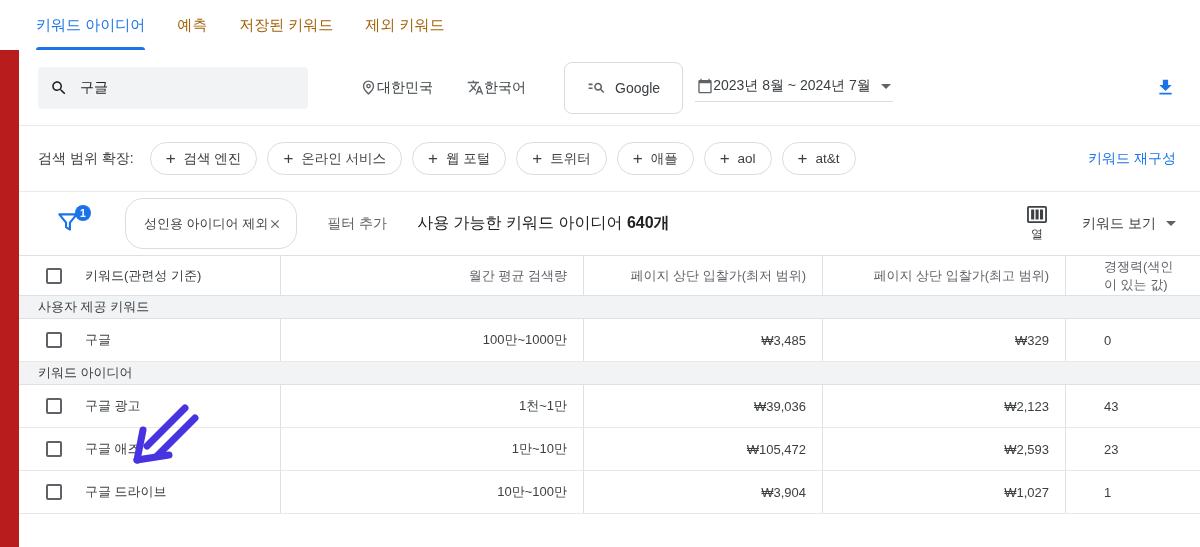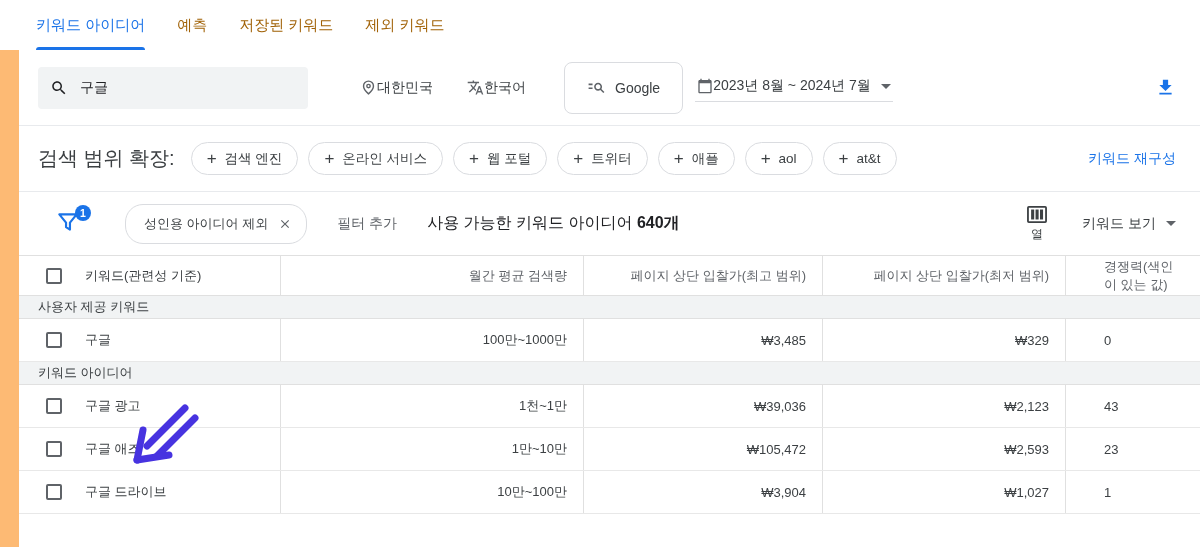--- a/index.html
+++ b/index.html
@@ -7,53 +7,53 @@
     font-family:"Liberation Sans","DejaVu Sans",sans-serif; color:#3c4043; }
 
   
   .tabbar { height:50px; display:flex; align-items:center; gap:32px; padding-left:36px; background:#fff; }
   .tab { font-size:15px; color:#a16207; cursor:pointer; position:relative; height:50px; display:flex; align-items:center; }
   .tab.active { color:#1a73e8; }
   .tab.active::after { content:""; position:absolute; left:0; right:0; bottom:0; height:3px;
     background:#1a73e8; border-radius:3px 3px 0 0; }
 
   
-  .page { position:relative; height:497px; background:#fdba74; }
+  .page { position:relative; height:497px; background:#b91c1c; }
   .card { position:absolute; left:19px; top:0; right:0; bottom:0; background:#fff; }
 
   
   .toolbar { height:76px; display:flex; align-items:center; padding:0 24px 0 19px; border-bottom:1px solid #e8eaed; }
   .searchbox { width:270px; height:42px; background:#f1f3f4; border-radius:4px; display:flex; align-items:center; padding:0 12px; }
   .searchbox svg { flex:0 0 auto; }
   .searchbox input { border:none; outline:none; background:transparent; font-size:14px; color:#202124;
     margin-left:12px; width:100%; font-family:inherit; }
   .tool-item { display:flex; align-items:center; font-size:14px; color:#3c4043; cursor:pointer; }
   .loc { margin-left:52px; }
   .lang { margin-left:34px; }
   .network { margin-left:38px; border:1px solid #dadce0; border-radius:8px; height:52px; padding:12px 22px; gap:9px; }
   .daterange { margin-left:12px; gap:0; border-bottom:1px solid #dadce0; padding:4px 2px 6px 2px; }
   .caret { width:0; height:0; border-left:5px solid transparent; border-right:5px solid transparent;
     border-top:5px solid #5f6368; margin-left:10px; }
   .dl { margin-left:auto; cursor:pointer; display:flex; }
 
   
   .expand { height:66px; display:flex; align-items:center; padding:0 24px 0 19px; border-bottom:1px solid #e8eaed; }
-  .expand-label { font-size:20px; color:#3c4043; margin-right:16px; }
+  .expand-label { font-size:14px; color:#3c4043; margin-right:16px; }
   .chip { display:flex; align-items:center; gap:8px; border:1px solid #dadce0; border-radius:17px;
     height:33px; padding:0 15px; font-size:13.5px; color:#3c4043; cursor:pointer; margin-right:10px; background:#fff; }
   .chip .plus { font-size:17px; color:#3c4043; line-height:1; }
   .refine { margin-left:auto; color:#1a73e8; font-size:14px; cursor:pointer; }
 
   
   .filterbar { height:63px; display:flex; align-items:center; padding:0 24px 0 19px; }
   .funnel { position:relative; margin-left:17px; width:30px; height:30px; cursor:pointer; }
   .funnel .badge { position:absolute; top:-4px; right:-6px; width:16px; height:16px; border-radius:50%;
     background:#1a73e8; color:#fff; font-size:10.5px; font-weight:bold; display:flex; align-items:center; justify-content:center; }
-  .filterchip { margin-left:40px; display:flex; align-items:center; gap:10px; border:1px solid #dadce0;
-    border-radius:18px; height:40px; padding:0 14px 0 18px; font-size:13px; color:#3c4043; cursor:pointer; }
+  .filterchip { margin-left:40px; display:flex; align-items:center; border:1px solid #dadce0;
+    border-radius:18px; height:51px; padding:0 14px 0 18px; font-size:13px; color:#3c4043; cursor:pointer; }
   .addfilter { margin-left:30px; font-size:14px; color:#5f6368; cursor:pointer; }
   .results { margin-left:30px; font-size:16px; color:#202124; }
   .results b { font-weight:bold; }
   .right-tools { margin-left:auto; display:flex; align-items:center; gap:34px; }
   .colbtn { display:flex; flex-direction:column; align-items:center; gap:2px; cursor:pointer; }
   .colbtn .collabel { font-size:12px; color:#3c4043; }
   .viewsel { display:flex; align-items:center; font-size:14px; color:#3c4043; cursor:pointer;justify-content:space-between; }
 
   
   .table { border-top:1px solid #e0e0e0; }
@@ -201,22 +201,22 @@
   </div>
 
   <div class="table">
 
     <div class="grid thead">
       <div class="cell first">
         <span class="cb"></span>
         <span>키워드(관련성 기준)</span>
       </div>
       <div class="cell num">월간 평균 검색량</div>
+      <div class="cell num">페이지 상단 입찰가(최저 범위)</div>
       <div class="cell num">페이지 상단 입찰가(최고 범위)</div>
-      <div class="cell num">페이지 상단 입찰가(최저 범위)</div>
       <div class="cell comp">경쟁력(색인이 있는 값)</div>
     </div>
 
     <div class="secrow">사용자 제공 키워드</div>
 
     <div class="grid trow">
       <div class="cell first">
         <span class="cb"></span>
         <span>구글</span>
       </div>

